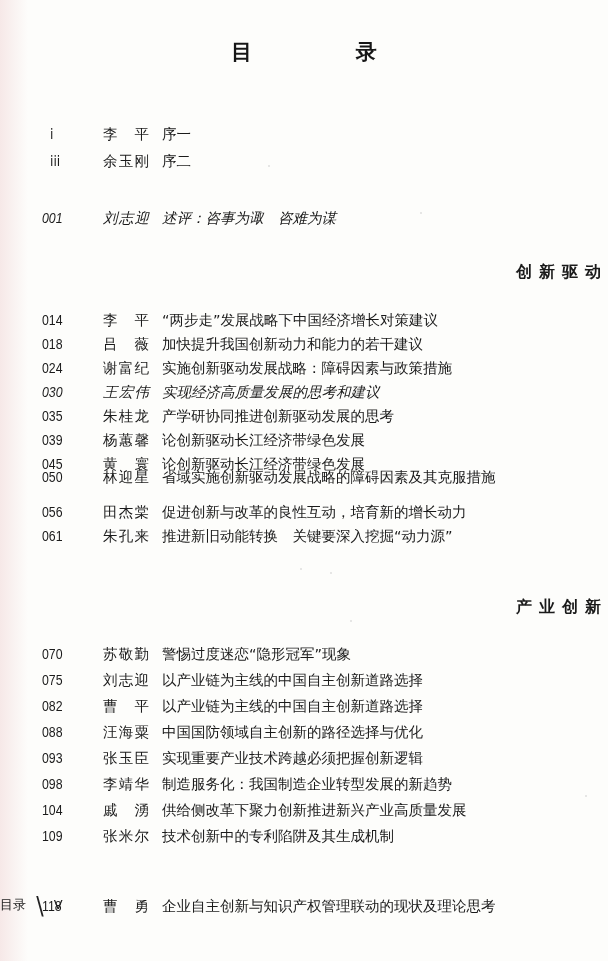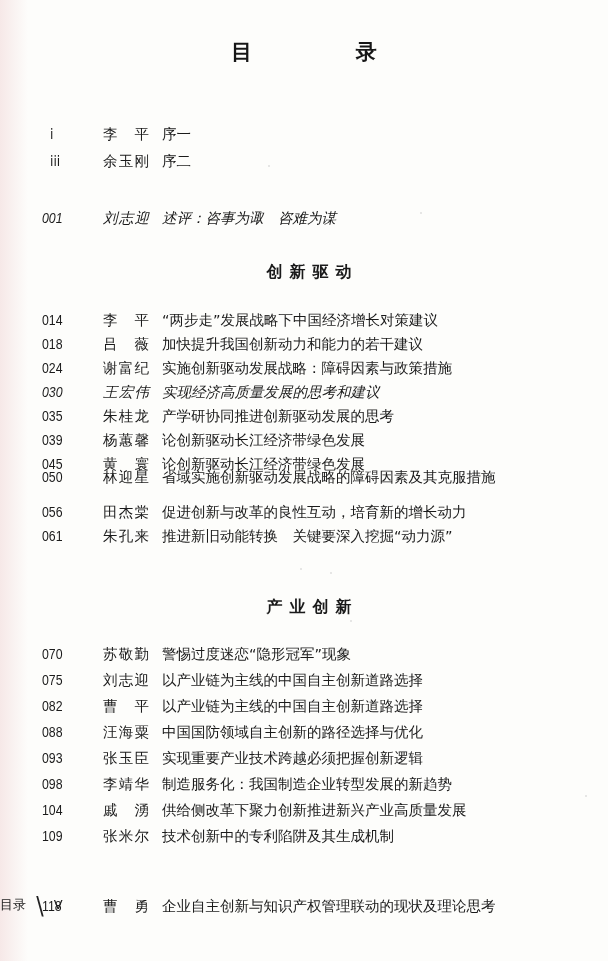--- a/index.html
+++ b/index.html
@@ -29,21 +29,21 @@
       font-size: 21px;
       font-weight: bold;
       letter-spacing: 48px;
       padding-left: 48px;
       box-sizing: border-box;
       color: #161616;
     }
     .section-title {
       position: absolute;
       left: 0; width: 608px;
-      text-align: center;
+      text-align: right;
       font-size: 16px;
       font-weight: bold;
       letter-spacing: 7px;
       padding-left: 17px;
       box-sizing: border-box;
       color: #1a1a1a;
     }
     .row {
       position: absolute;
       left: 0;

